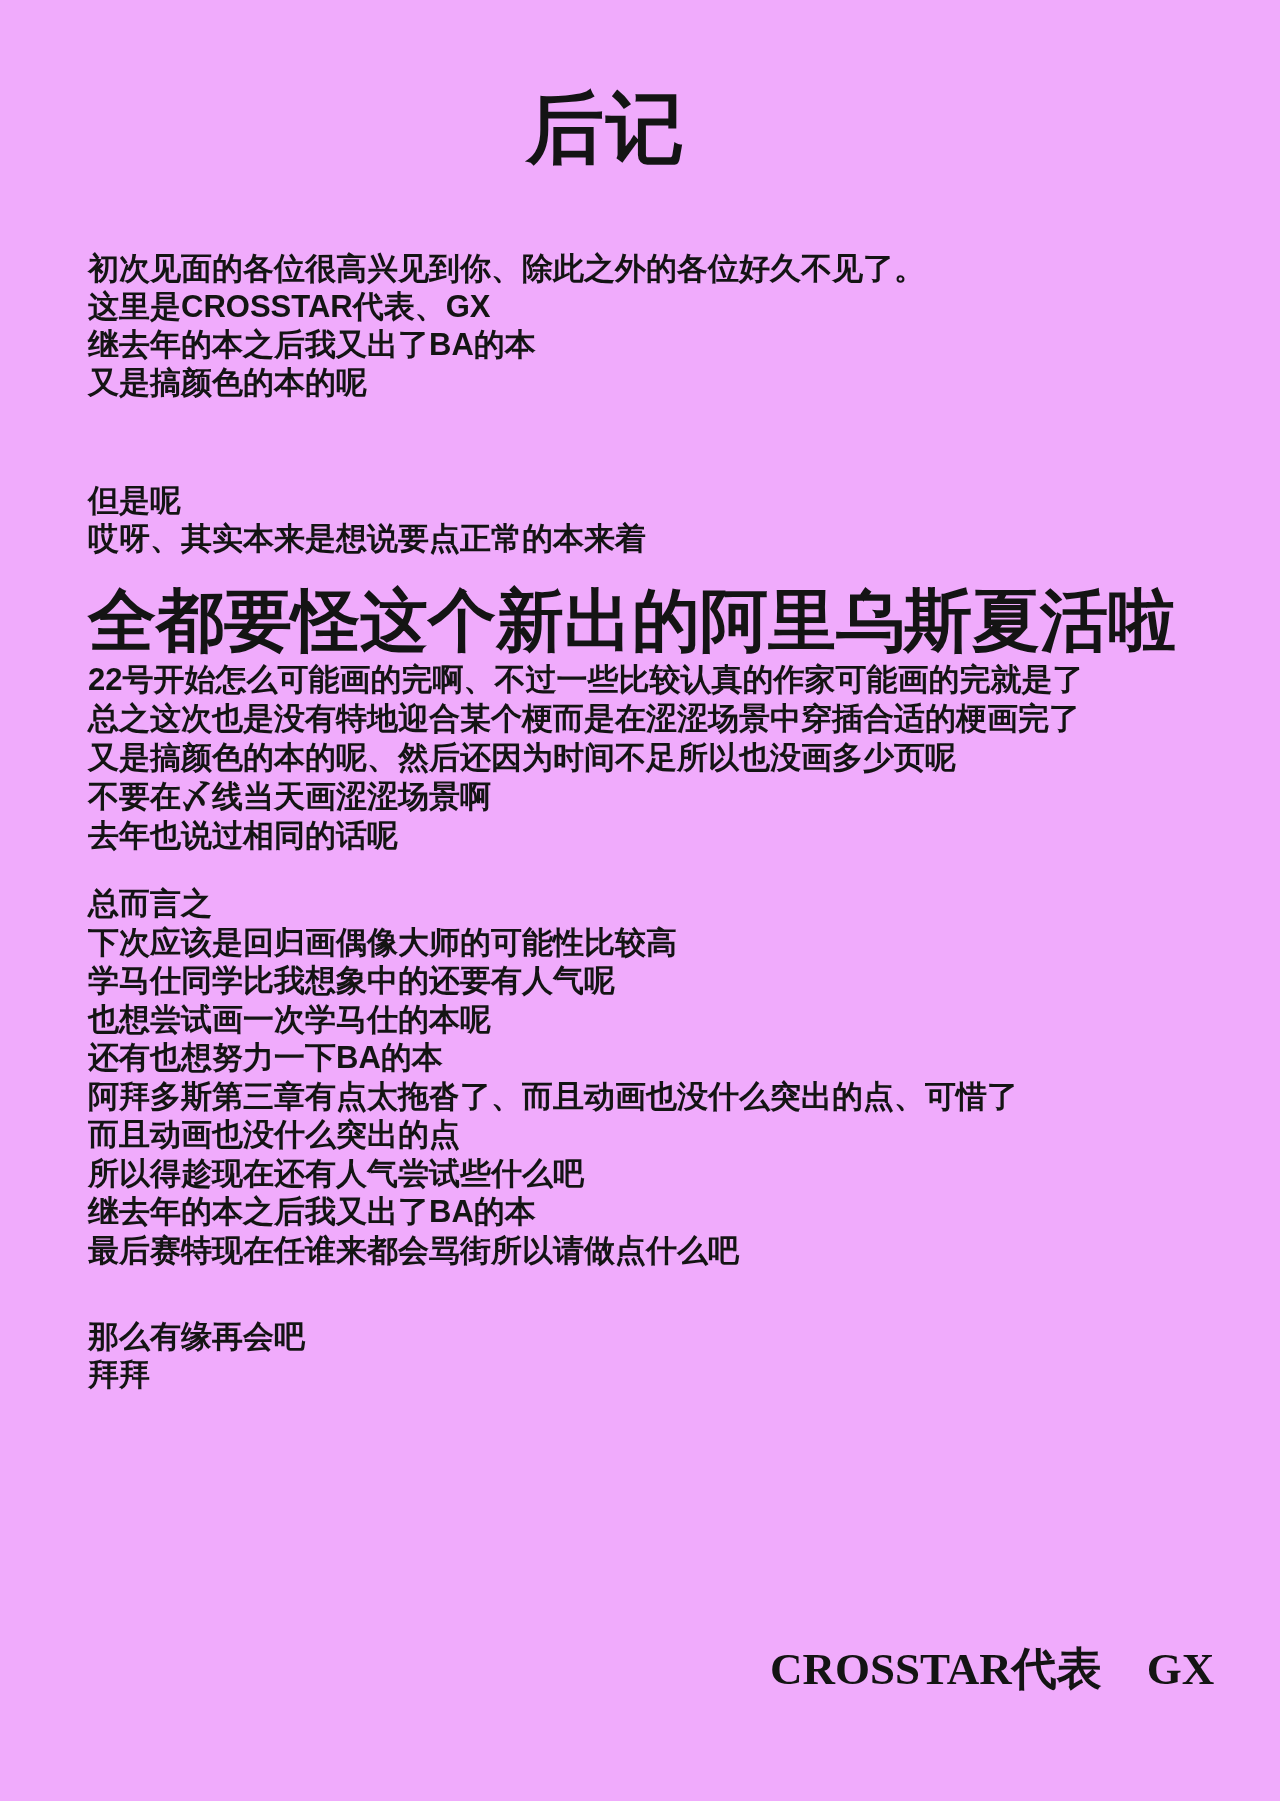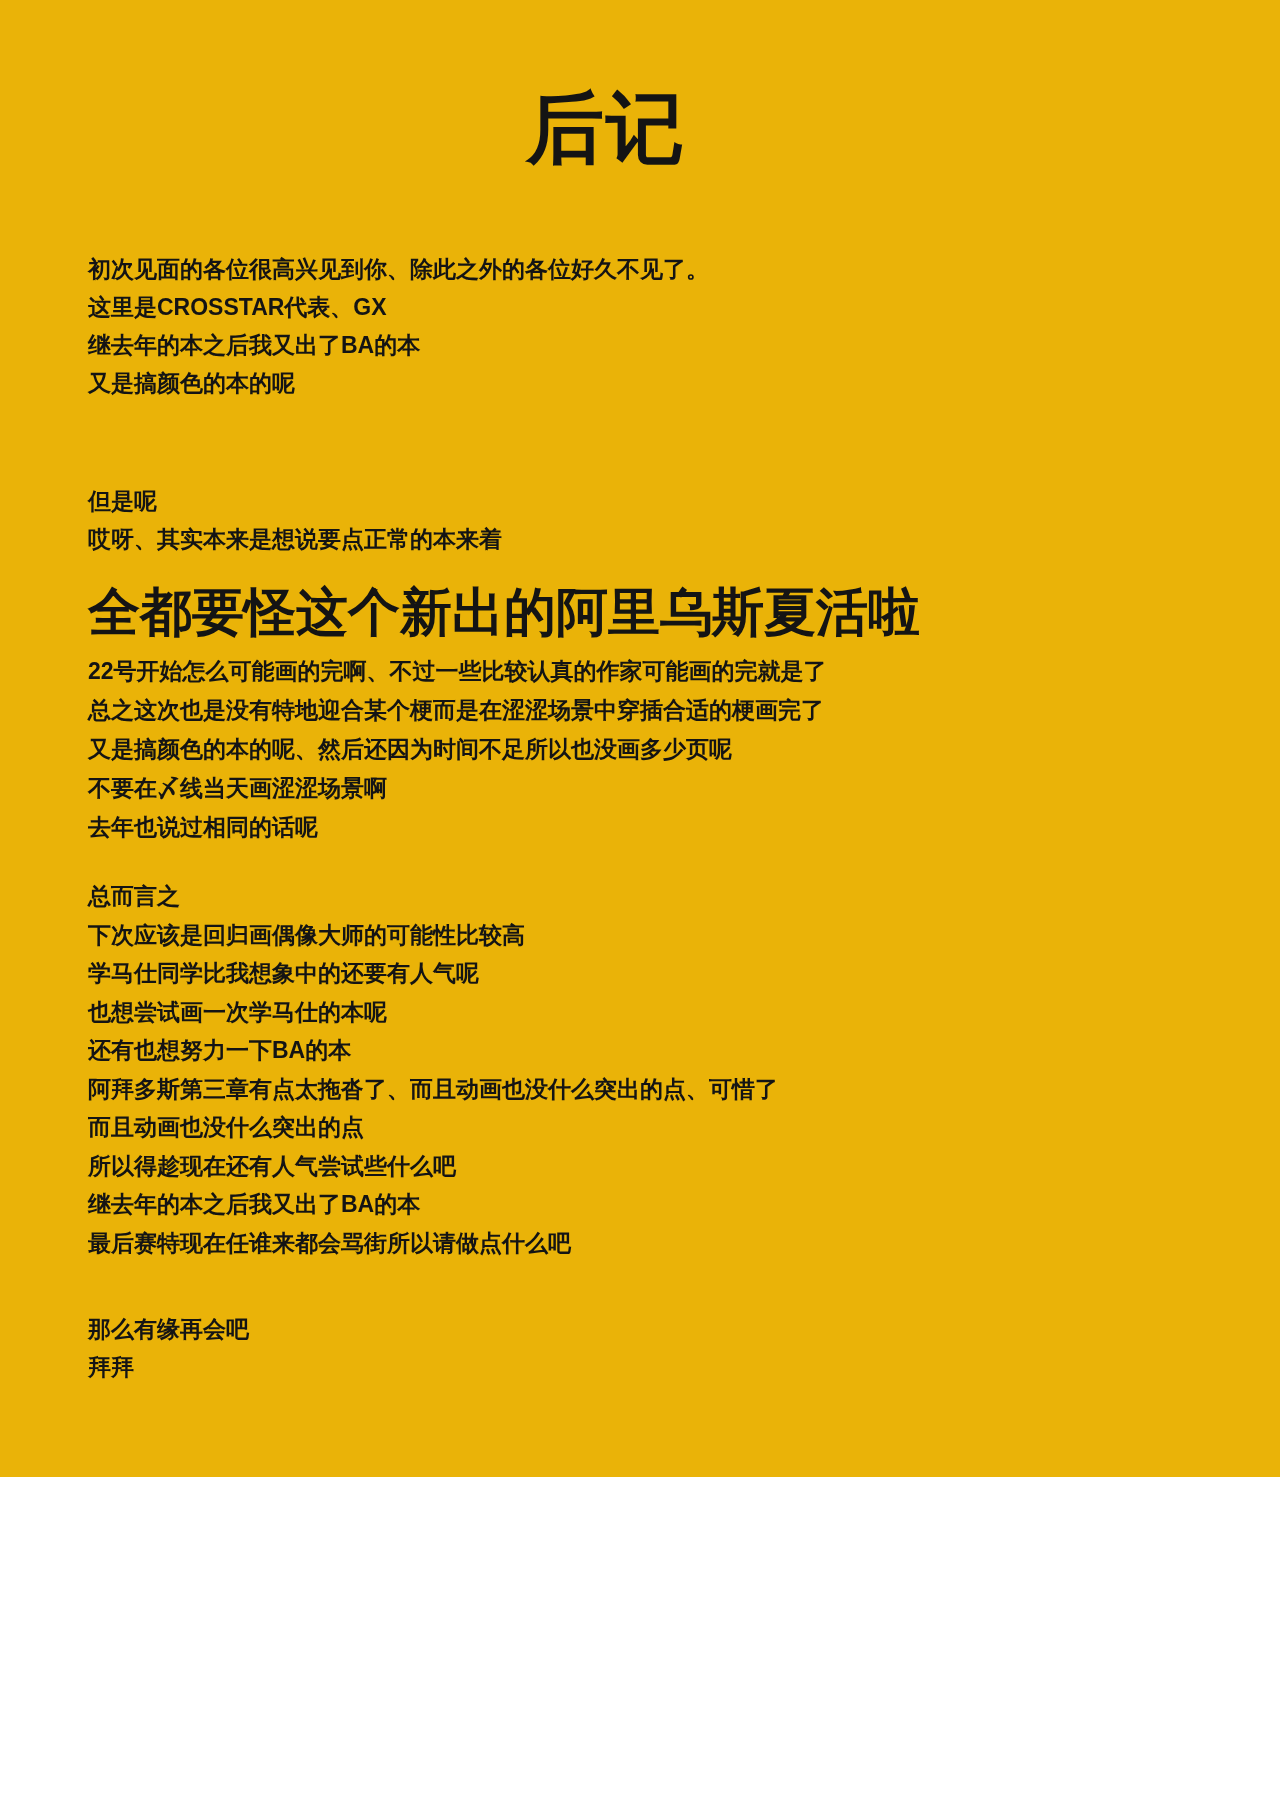--- a/index.html
+++ b/index.html
@@ -1,20 +1,20 @@
 <!DOCTYPE html>
 <html lang="zh"><head>
 <meta charset="utf-8">
 <style>
   html, body { margin: 0; padding: 0; background: #ffffff; }
   .page {
     position: relative;
     width: 1280px;
-    height: 1477px;
-    background: #eab308;
+    height: 1801px;
+    background: #f0abfc;
     color: #141414;
     font-family: "Liberation Sans", sans-serif;
     overflow: hidden;
   }
   .title {
     font-family: "Liberation Serif", serif;
     font-weight: 700;
     font-size: 78px;
     line-height: 90px;
     text-align: center;
@@ -22,27 +22,27 @@
     width: 100%;
     padding-top: 84px;
     padding-right: 68px;
     letter-spacing: 2px;
   }
   .body-text {
     margin-left: 88px;
     margin-right: 40px;
     font-weight: 700;
   }
-  .para { font-size: 23px; line-height: 38px; }
+  .para { font-size: 31px; line-height: 38px; }
   .para .line { white-space: nowrap; }
   .p1 { margin-top: 76px; }
   .p2 { margin-top: 80px; }
   .highlight {
-    margin-top: 16px;
-    font-size: 52px;
+    margin-top: 24px;
+    font-size: 68px;
     line-height: 76px;
     font-weight: 700;
     white-space: nowrap;
     letter-spacing: 0px;
   }
   .p3 { margin-top: 2px; line-height: 39px; }
   .p4 { margin-top: 30px; line-height: 38.5px; }
   .p5 { margin-top: 48px; }
   .signature {
     position: absolute;

